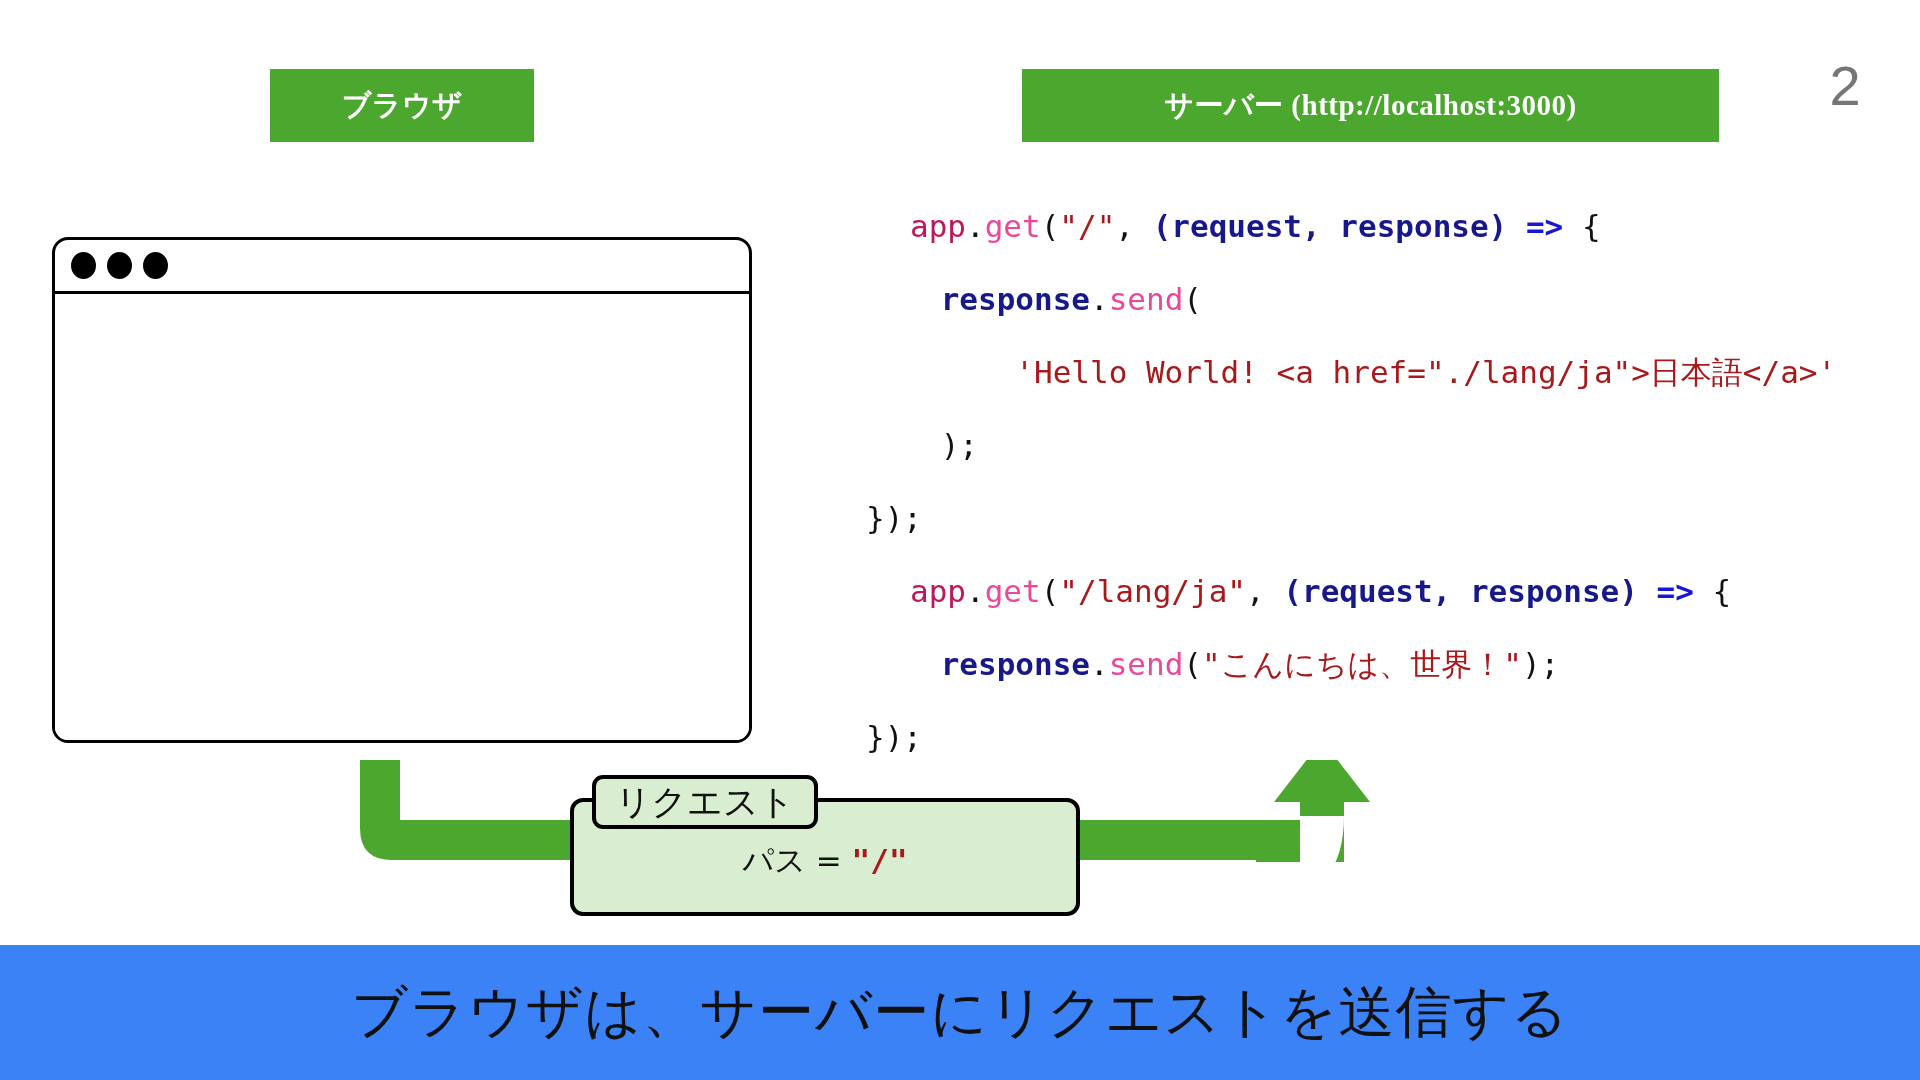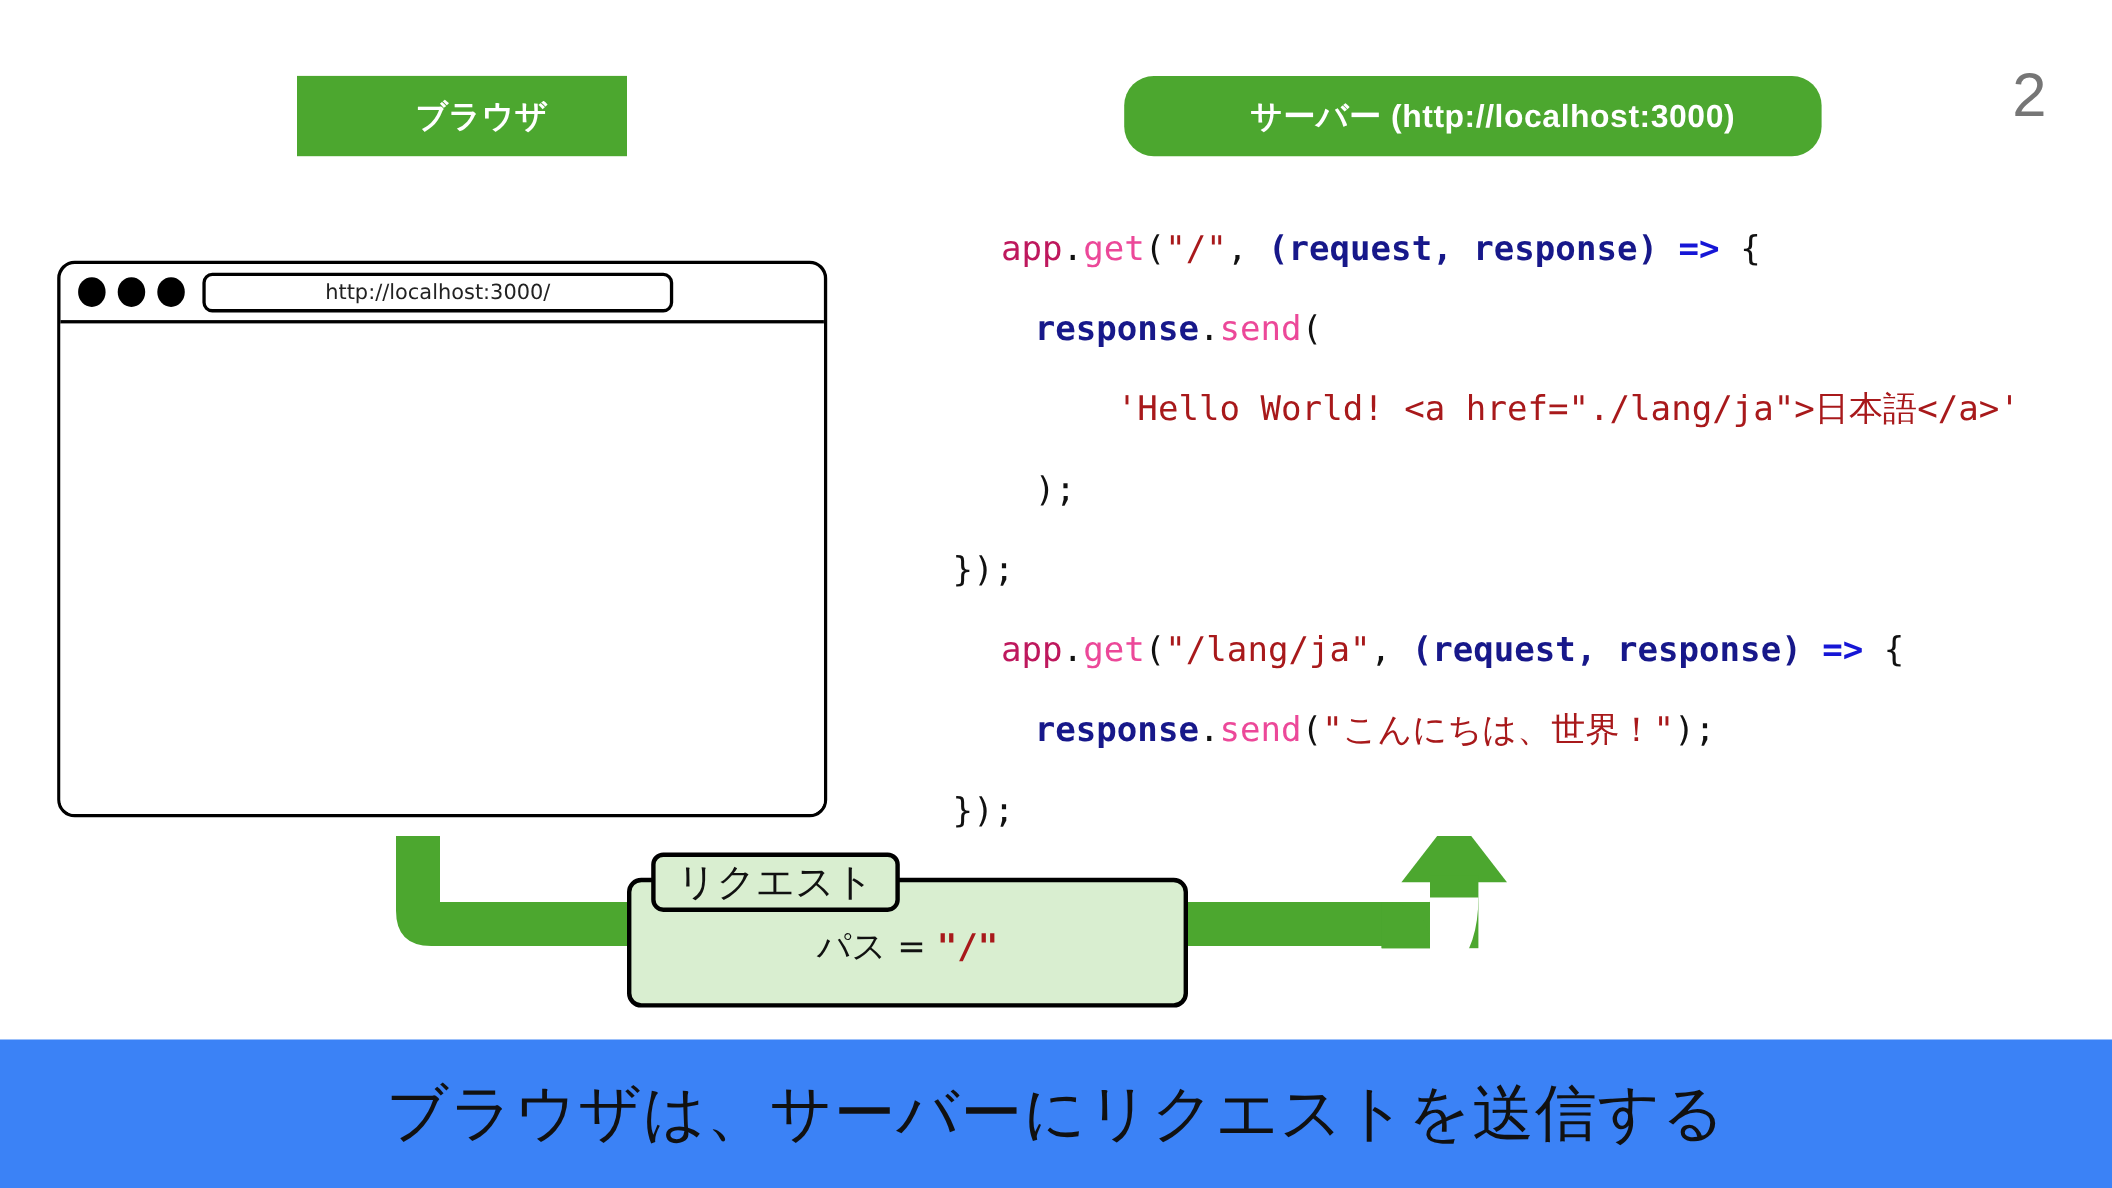--- a/index.html
+++ b/index.html
@@ -30,38 +30,36 @@
 
   
   .chip {
     position: absolute;
     background: #4CA72F;
     color: #ffffff;
     font-weight: bold;
     display: flex;
     align-items: center;
     justify-content: center;
-    font-family: Liberation Sans, sans-serif;
+    font-family: Liberation Serif, serif;
     letter-spacing: 0.5px;
-    padding-left: 36px;
   }
   #chip-browser {
     left: 270px;
     top: 69px;
     width: 264px;
     height: 73px;
     font-size: 29px;
   }
   #chip-server {
     left: 1022px;
     top: 69px;
-    width: 598px;
+    width: 697px;
     height: 73px;
     font-size: 29px;
-    border-radius: 27px;
   }
 
   
   #browser-window {
     position: absolute;
     left: 52px;
     top: 237px;
     width: 700px;
     height: 506px;
     border: 3px solid #000000;
@@ -206,23 +204,20 @@
 
 <div class="chip" id="chip-server" style="background: rgb(76, 167, 47);">サーバー (http://localhost:3000)</div>
 
 <div id="browser-window">
   <div id="browser-chrome">
     <div id="window-dots">
       <span class="dot"></span>
       <span class="dot"></span>
       <span class="dot"></span>
     </div>
-    <div id="url-bar">
-      <span id="url-text">http://localhost:3000/</span>
-    </div>
   </div>
   <div id="browser-viewport"></div>
 </div>
 
 <div id="code-panel"><div class="code-line"><span></span><span class="t-obj">app</span><span class="t-pun">.</span><span class="t-fn">get</span><span class="t-pun">(</span><span class="t-str">"/"</span><span class="t-pun">, </span><span class="t-par">(request, response)</span><span class="t-pun"> </span><span class="t-arw">=&gt;</span><span class="t-pun"> {</span></div><div class="code-line"><span>    </span><span class="t-par">response</span><span class="t-pun">.</span><span class="t-fn">send</span><span class="t-pun">(</span></div><div class="code-line"><span>        </span><span class="t-str">'Hello World! &lt;a href="./lang/ja"&gt;日本語&lt;/a&gt;'</span></div><div class="code-line"><span>    </span><span class="t-pun">);</span></div><div class="code-line"><span></span><span class="t-pun">});</span></div><div class="code-line"><span></span><span class="t-obj">app</span><span class="t-pun">.</span><span class="t-fn">get</span><span class="t-pun">(</span><span class="t-str">"/lang/ja"</span><span class="t-pun">, </span><span class="t-par">(request, response)</span><span class="t-pun"> </span><span class="t-arw">=&gt;</span><span class="t-pun"> {</span></div><div class="code-line"><span>    </span><span class="t-par">response</span><span class="t-pun">.</span><span class="t-fn">send</span><span class="t-pun">(</span><span class="t-str">"こんにちは、世界！"</span><span class="t-pun">);</span></div><div class="code-line"><span></span><span class="t-pun">});</span></div></div>
 
 <svg style="position:absolute;left:360px;top:760px;width:1040px;height:170px;" viewBox="0 0 1040 170">
 
   <path d="M 0,0 L 0,68 Q 0,100 32,100 L 940,100 L 940,60 L 40,60 Q 40,60 40,56 L 40,0 Z" fill="#4CA72F"></path>
 

